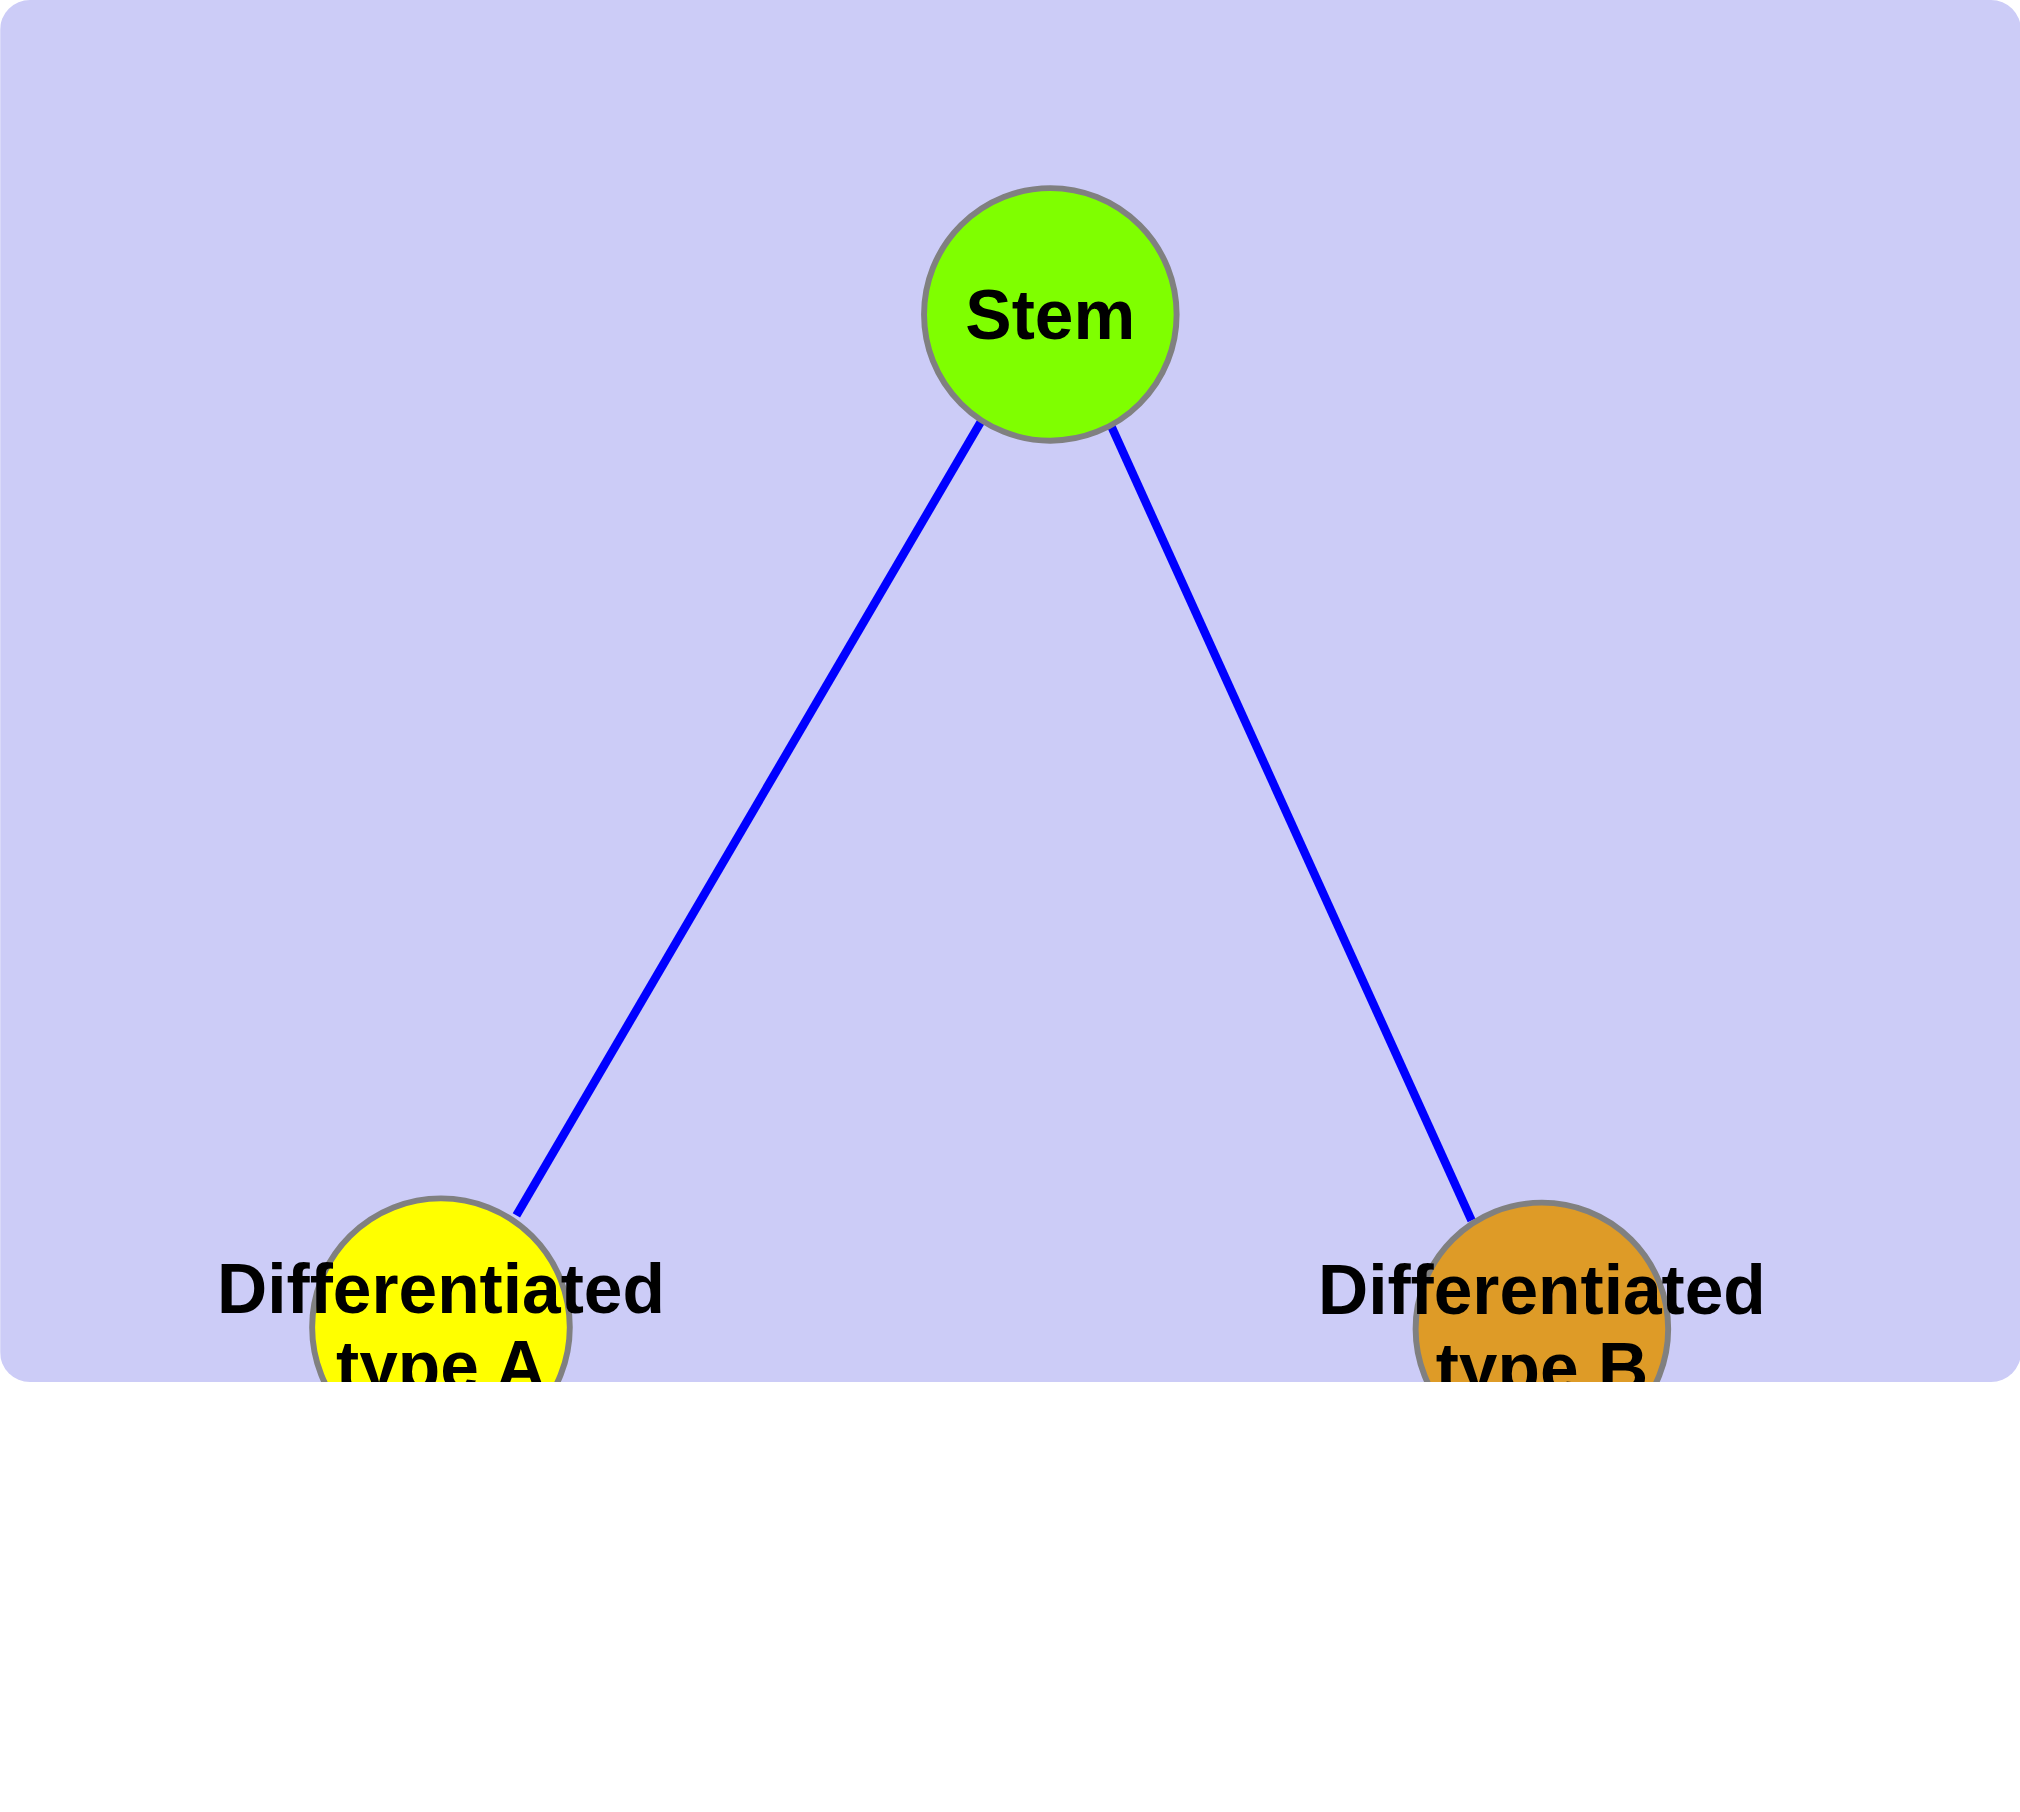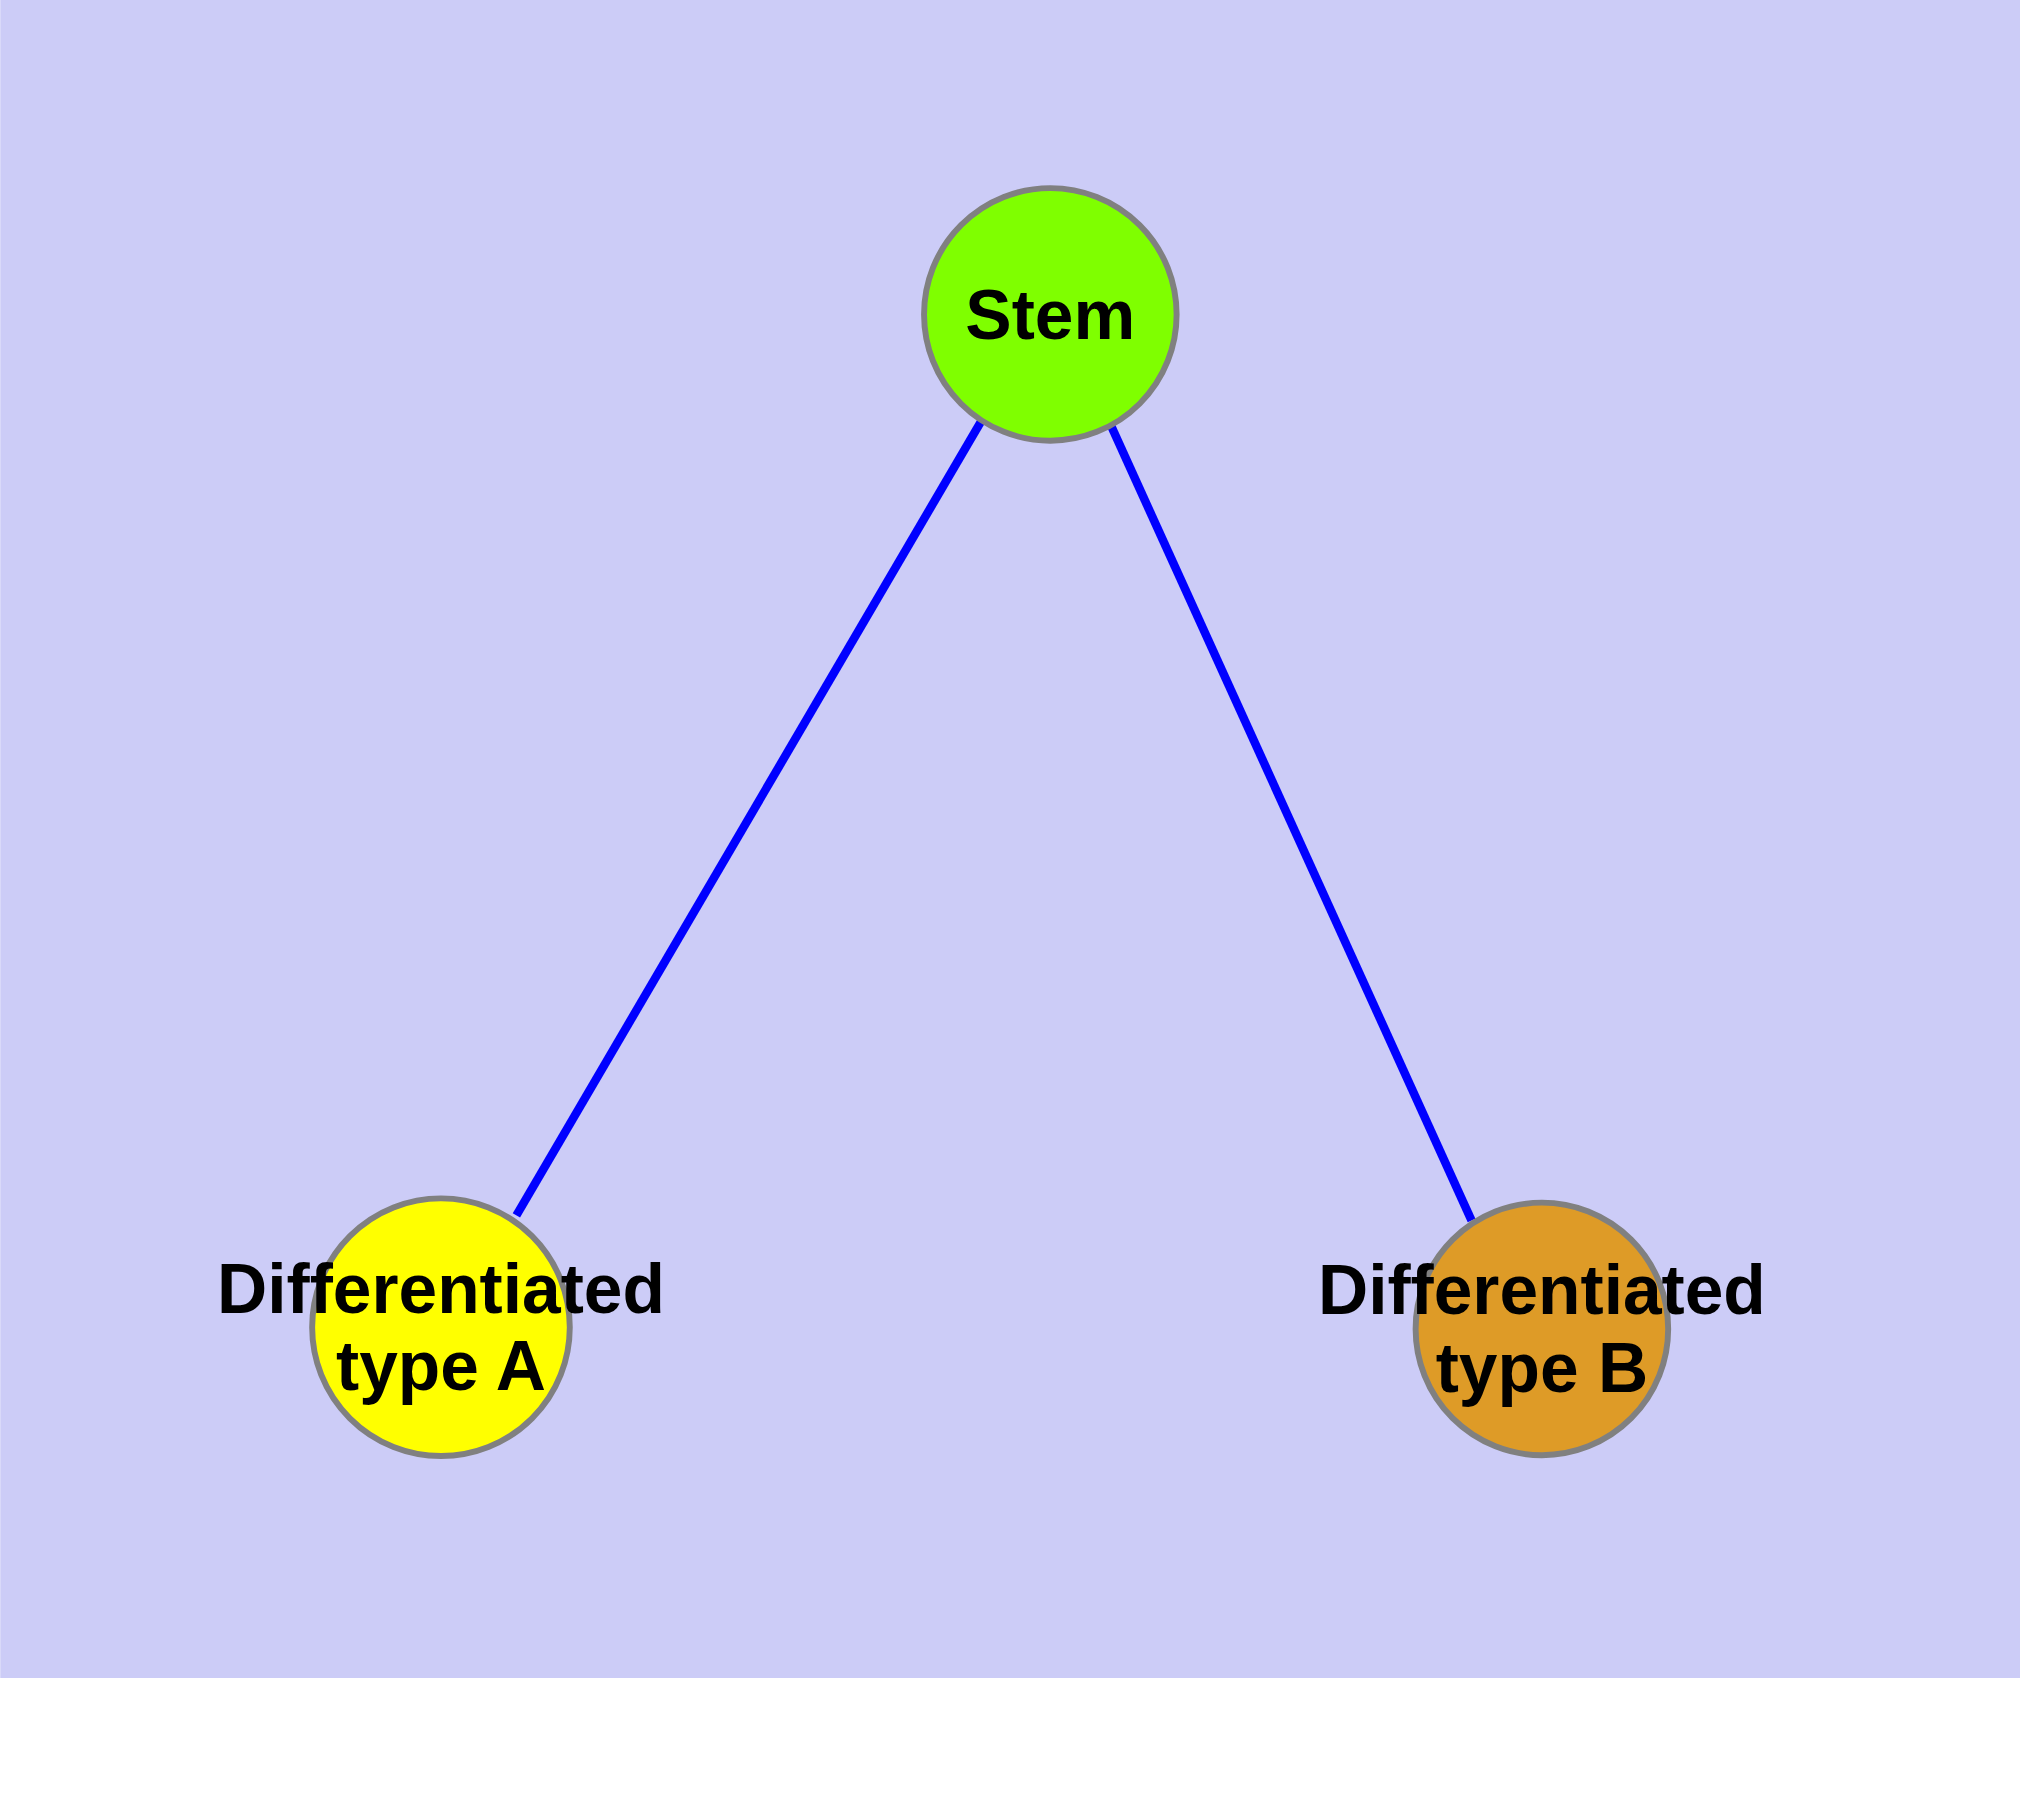--- a/index.html
+++ b/index.html
@@ -25,21 +25,21 @@
   .node-label {
     font-family: "Liberation Sans", sans-serif;
     font-weight: bold;
     fill: #000000;
     text-anchor: middle;
   }
 </style>
 </head>
 <body>
 
-<div id="canvas" style="width: 2021px; height: 1678px;">
+<div id="canvas" style="width: 2021px; height: 1382px; border-radius: 30px;">
   <svg id="graph-svg" viewBox="0 0 2384 2138" style="width: 2021px; height: 1812px;">
 
     <rect id="bg-rect" x="0" y="0" width="2384" height="2138" fill="#CCCCF7"></rect>
 
     <g id="edges-layer">
         <line x1="1158" y1="496" x2="609" y2="1434" stroke="#0000FF" stroke-width="10" stroke-linecap="butt"></line>
         <line x1="1310" y1="501" x2="1736" y2="1440" stroke="#0000FF" stroke-width="10" stroke-linecap="butt"></line>
       </g>
     <g id="nodes-layer">
         <circle cx="1239" cy="371" r="149" fill="#7FFF00" stroke="#808080" stroke-width="7"></circle>

